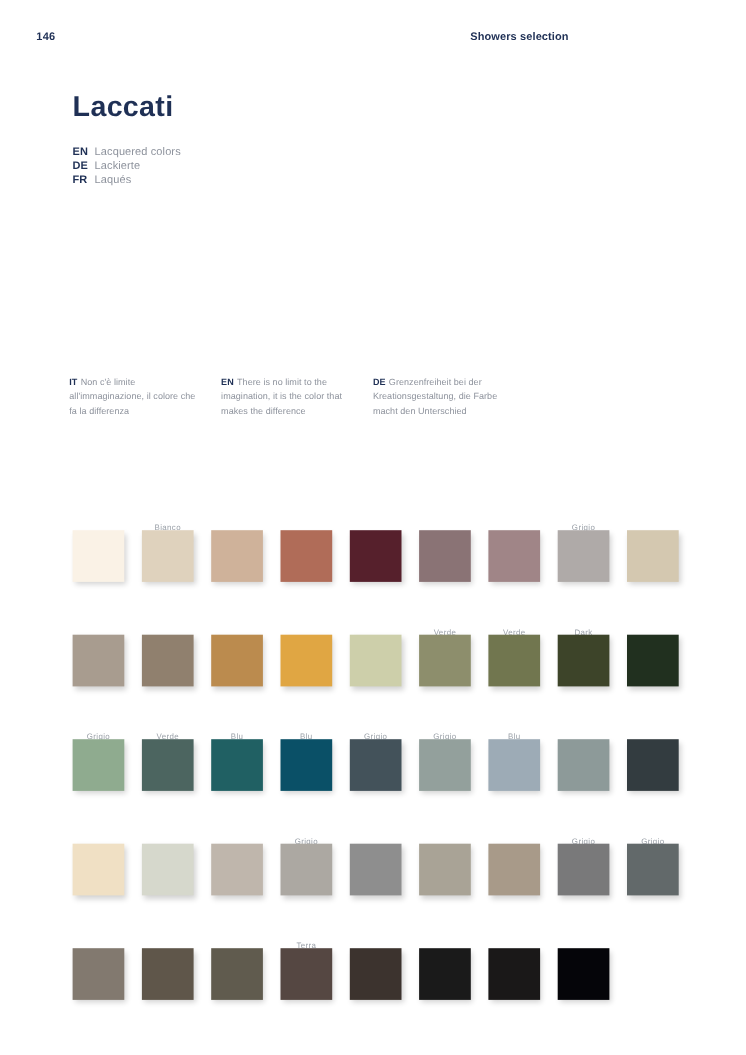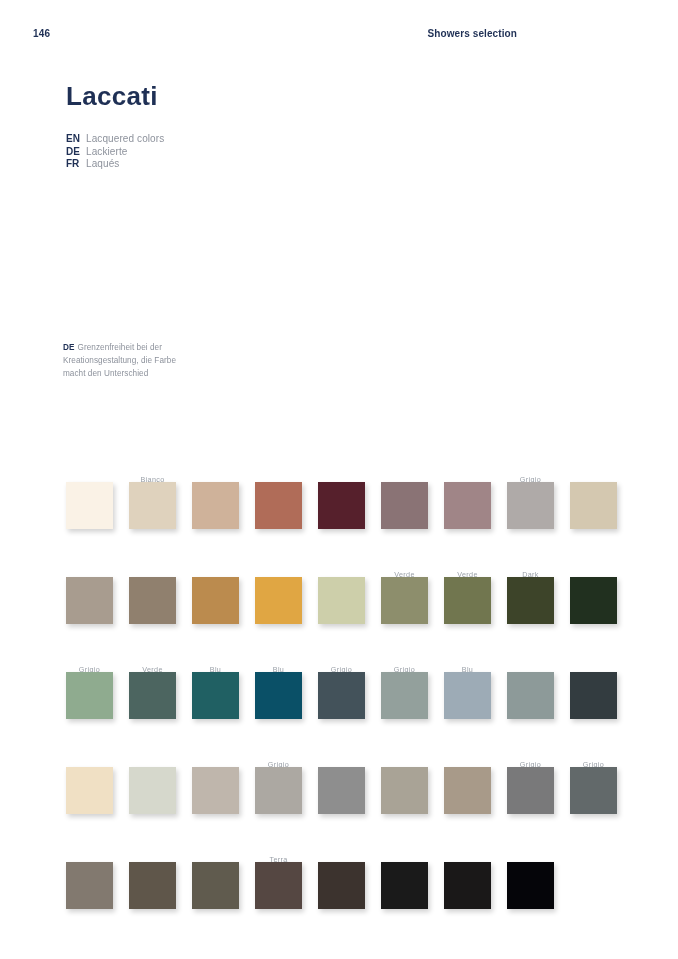--- a/index.html
+++ b/index.html
@@ -164,20 +164,22 @@
 <div class="title-block">
   <h1 class="page-title">Laccati</h1>
 </div>
 <div class="subtitle-list" id="subtitle-list">
     <span class="subtitle-row"><span class="lang">EN</span><span class="txt">Lacquered colors</span></span>
     <span class="subtitle-row"><span class="lang">DE</span><span class="txt">Lackierte</span></span>
     <span class="subtitle-row"><span class="lang">FR</span><span class="txt">Laqués</span></span>
   </div>
 
 <div class="quotes" id="quotes">
+    <div class="quote-col"><span class="lang">IT</span><span>Non c'è limite all'immaginazione, il colore che fa la differenza</span></div>
+    <div class="quote-col"><span class="lang">EN</span><span>There is no limit to the imagination, it is the color that makes the difference</span></div>
     <div class="quote-col"><span class="lang">DE</span><span>Grenzenfreiheit bei der Kreationsgestaltung, die Farbe macht den Unterschied</span></div>
   </div>
 
 <div class="swatch-area" id="swatch-area">
     <div class="swatch-row">
       <div class="swatch-cell">
         <div class="swatch-label">Bianco</div>
         <div class="swatch-chip" style="background: rgb(250, 242, 230);"></div>
       </div>
       <div class="swatch-cell">

